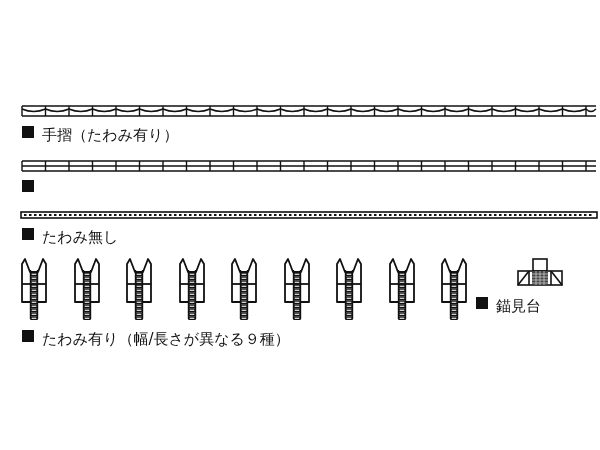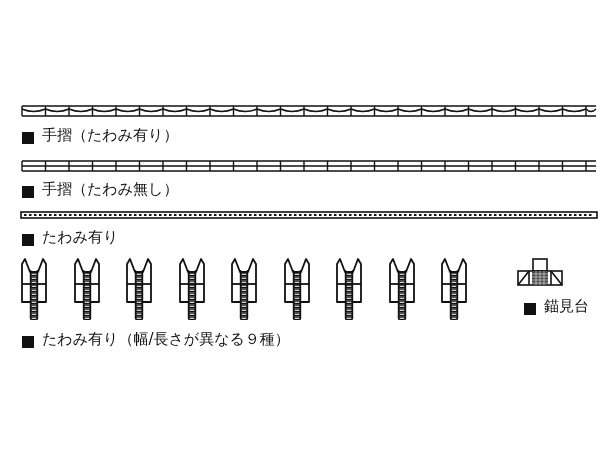--- a/index.html
+++ b/index.html
@@ -1,19 +1,19 @@
 <!DOCTYPE html>
 <html><head>
 <meta charset="utf-8">
 <style>
   html, body { margin:0; padding:0; background:#ffffff; }
   body { width:600px; height:450px; position:relative; overflow:hidden;
          font-family:"DejaVu Sans", "Liberation Sans", sans-serif; color:#111; }
   .abs { position:absolute; }
-  .label { position:absolute; font-size:15px; line-height:18px; white-space:nowrap; display:flex; align-items:flex-end; }
+  .label { position:absolute; font-size:15px; line-height:18px; white-space:nowrap; display:flex; align-items:flex-start; }
   .sq { display:inline-block; width:12px; height:12px; background:#111; margin-right:8px; }
   svg { display:block; }
 </style>
 </head>
 <body>
 
 <svg class="abs" style="left:20px;top:104px" width="578" height="14" viewBox="0 0 578 14">
   <g stroke="#111" fill="none" stroke-width="1.6">
     <line x1="2" y1="2" x2="576" y2="2"></line>
     <line x1="2" y1="12" x2="576" y2="12"></line>
@@ -106,21 +106,20 @@
       <line x1="448.5" y1="2" x2="448.5" y2="12"></line>
       <line x1="472" y1="2" x2="472" y2="12"></line>
       <line x1="495.5" y1="2" x2="495.5" y2="12"></line>
       <line x1="519" y1="2" x2="519" y2="12"></line>
       <line x1="542.5" y1="2" x2="542.5" y2="12"></line>
       <line x1="566" y1="2" x2="566" y2="12"></line>
     </g>
 </svg>
 <div class="label" style="left:22px;top:180px">
   <span class="sq"></span>
-  <span>手摺（たわみ無し）</span>
 </div>
 
 <svg class="abs" style="left:20px;top:211px" width="578" height="8" viewBox="0 0 578 8">
   <rect x="1" y="1" width="576" height="6" fill="#fff" stroke="#111" stroke-width="1.6"></rect>
   <g id="vl-rungs" fill="#111">
       <rect x="4" y="3" width="2.5" height="2"></rect>
       <rect x="9" y="3" width="2.5" height="2"></rect>
       <rect x="14" y="3" width="2.5" height="2"></rect>
       <rect x="19" y="3" width="2.5" height="2"></rect>
       <rect x="24" y="3" width="2.5" height="2"></rect>
@@ -230,21 +229,21 @@
       <rect x="544" y="3" width="2.5" height="2"></rect>
       <rect x="549" y="3" width="2.5" height="2"></rect>
       <rect x="554" y="3" width="2.5" height="2"></rect>
       <rect x="559" y="3" width="2.5" height="2"></rect>
       <rect x="564" y="3" width="2.5" height="2"></rect>
       <rect x="569" y="3" width="2.5" height="2"></rect>
     </g>
 </svg>
 <div class="label" style="left:22px;top:228px">
   <span class="sq"></span>
-  <span>たわみ有り</span>
+  <span>たわみ無し</span>
 </div>
 
 <div id="incl-row" class="abs" style="left:18px;top:256px;width:460px;height:66px">
     <svg width="32" height="64" viewBox="0 0 32 64" style="position: absolute; left: 0px; top: 0px;">
       <g stroke="#111" fill="none" stroke-width="1.8" stroke-linejoin="round">
         <path d="M4 8 L7 3 L12 16 L20 16 L25 3 L28 8 L28 46 L4 46 Z"></path>
         <line x1="4" y1="28" x2="28" y2="28"></line>
       </g>
       <g stroke="#111" stroke-width="1.4" fill="none">
         <line x1="12.5" y1="14" x2="12.5" y2="63"></line>
@@ -461,16 +460,16 @@
   <g stroke="#ccc" stroke-width="0.8">
     <line x1="16" y1="17" x2="32" y2="17"></line>
       <line x1="16" y1="20" x2="32" y2="20"></line>
     <line x1="16" y1="23" x2="32" y2="23"></line>
       <line x1="16" y1="26" x2="32" y2="26"></line>
     <line x1="20" y1="14" x2="20" y2="28"></line>
       <line x1="24" y1="14" x2="24" y2="28"></line>
       <line x1="28" y1="14" x2="28" y2="28"></line>
   </g>
 </svg>
-<div class="label" style="left:524px;top:297px">
+<div class="label" style="left:476px;top:297px">
   <span class="sq"></span>
   <span>錨見台</span>
 </div>
 
 </body></html>

